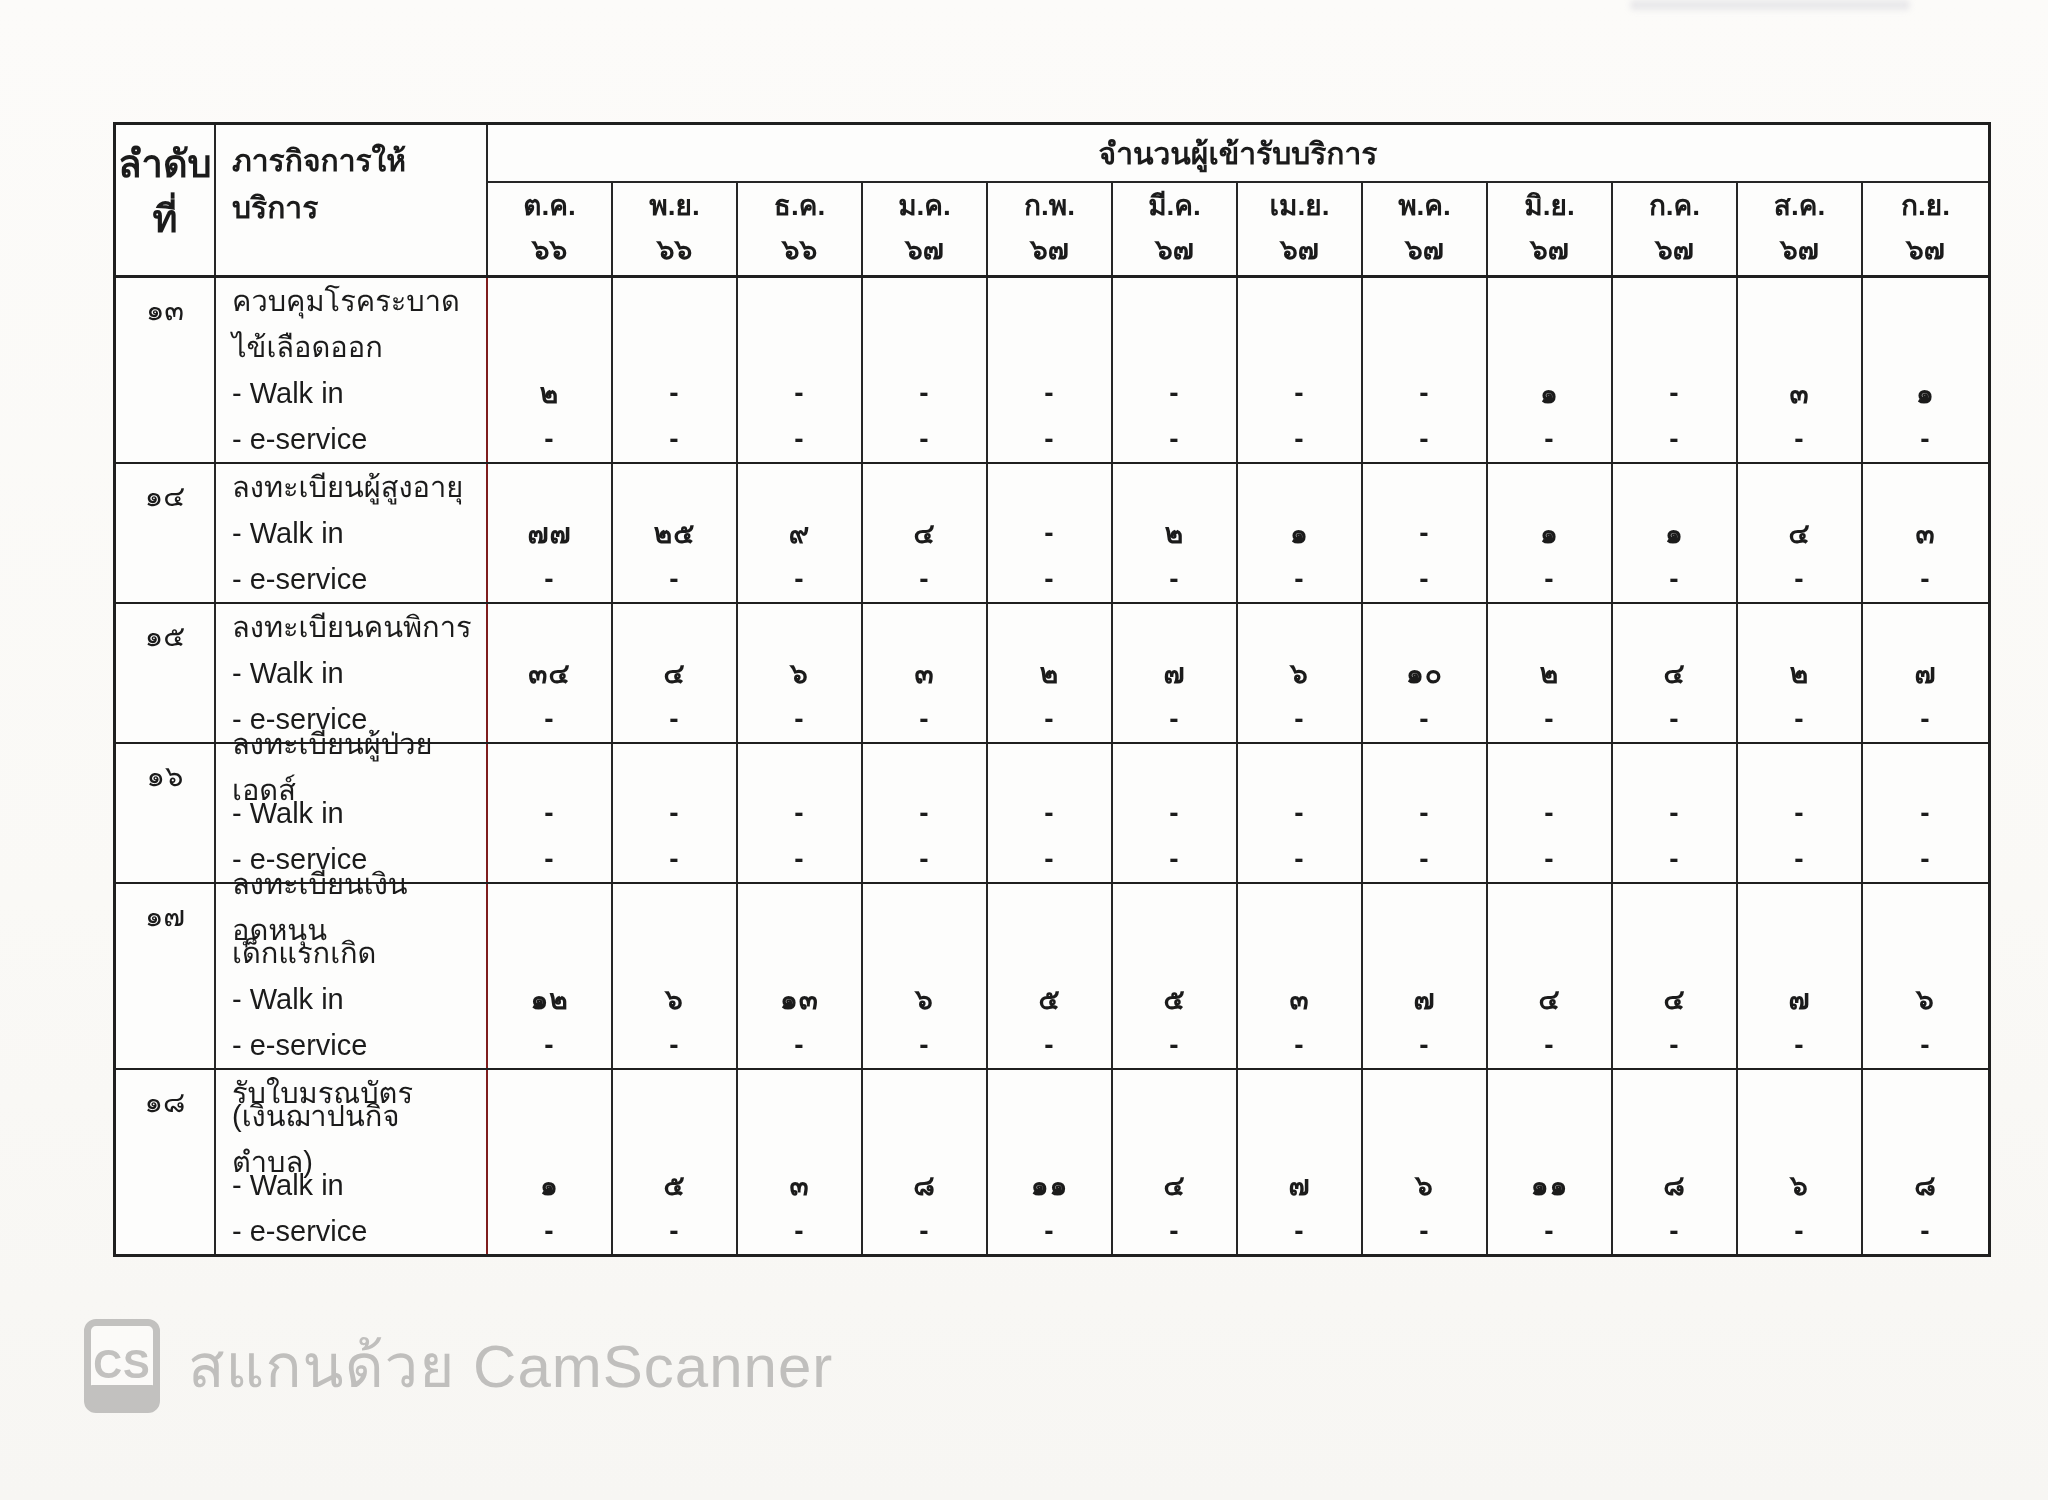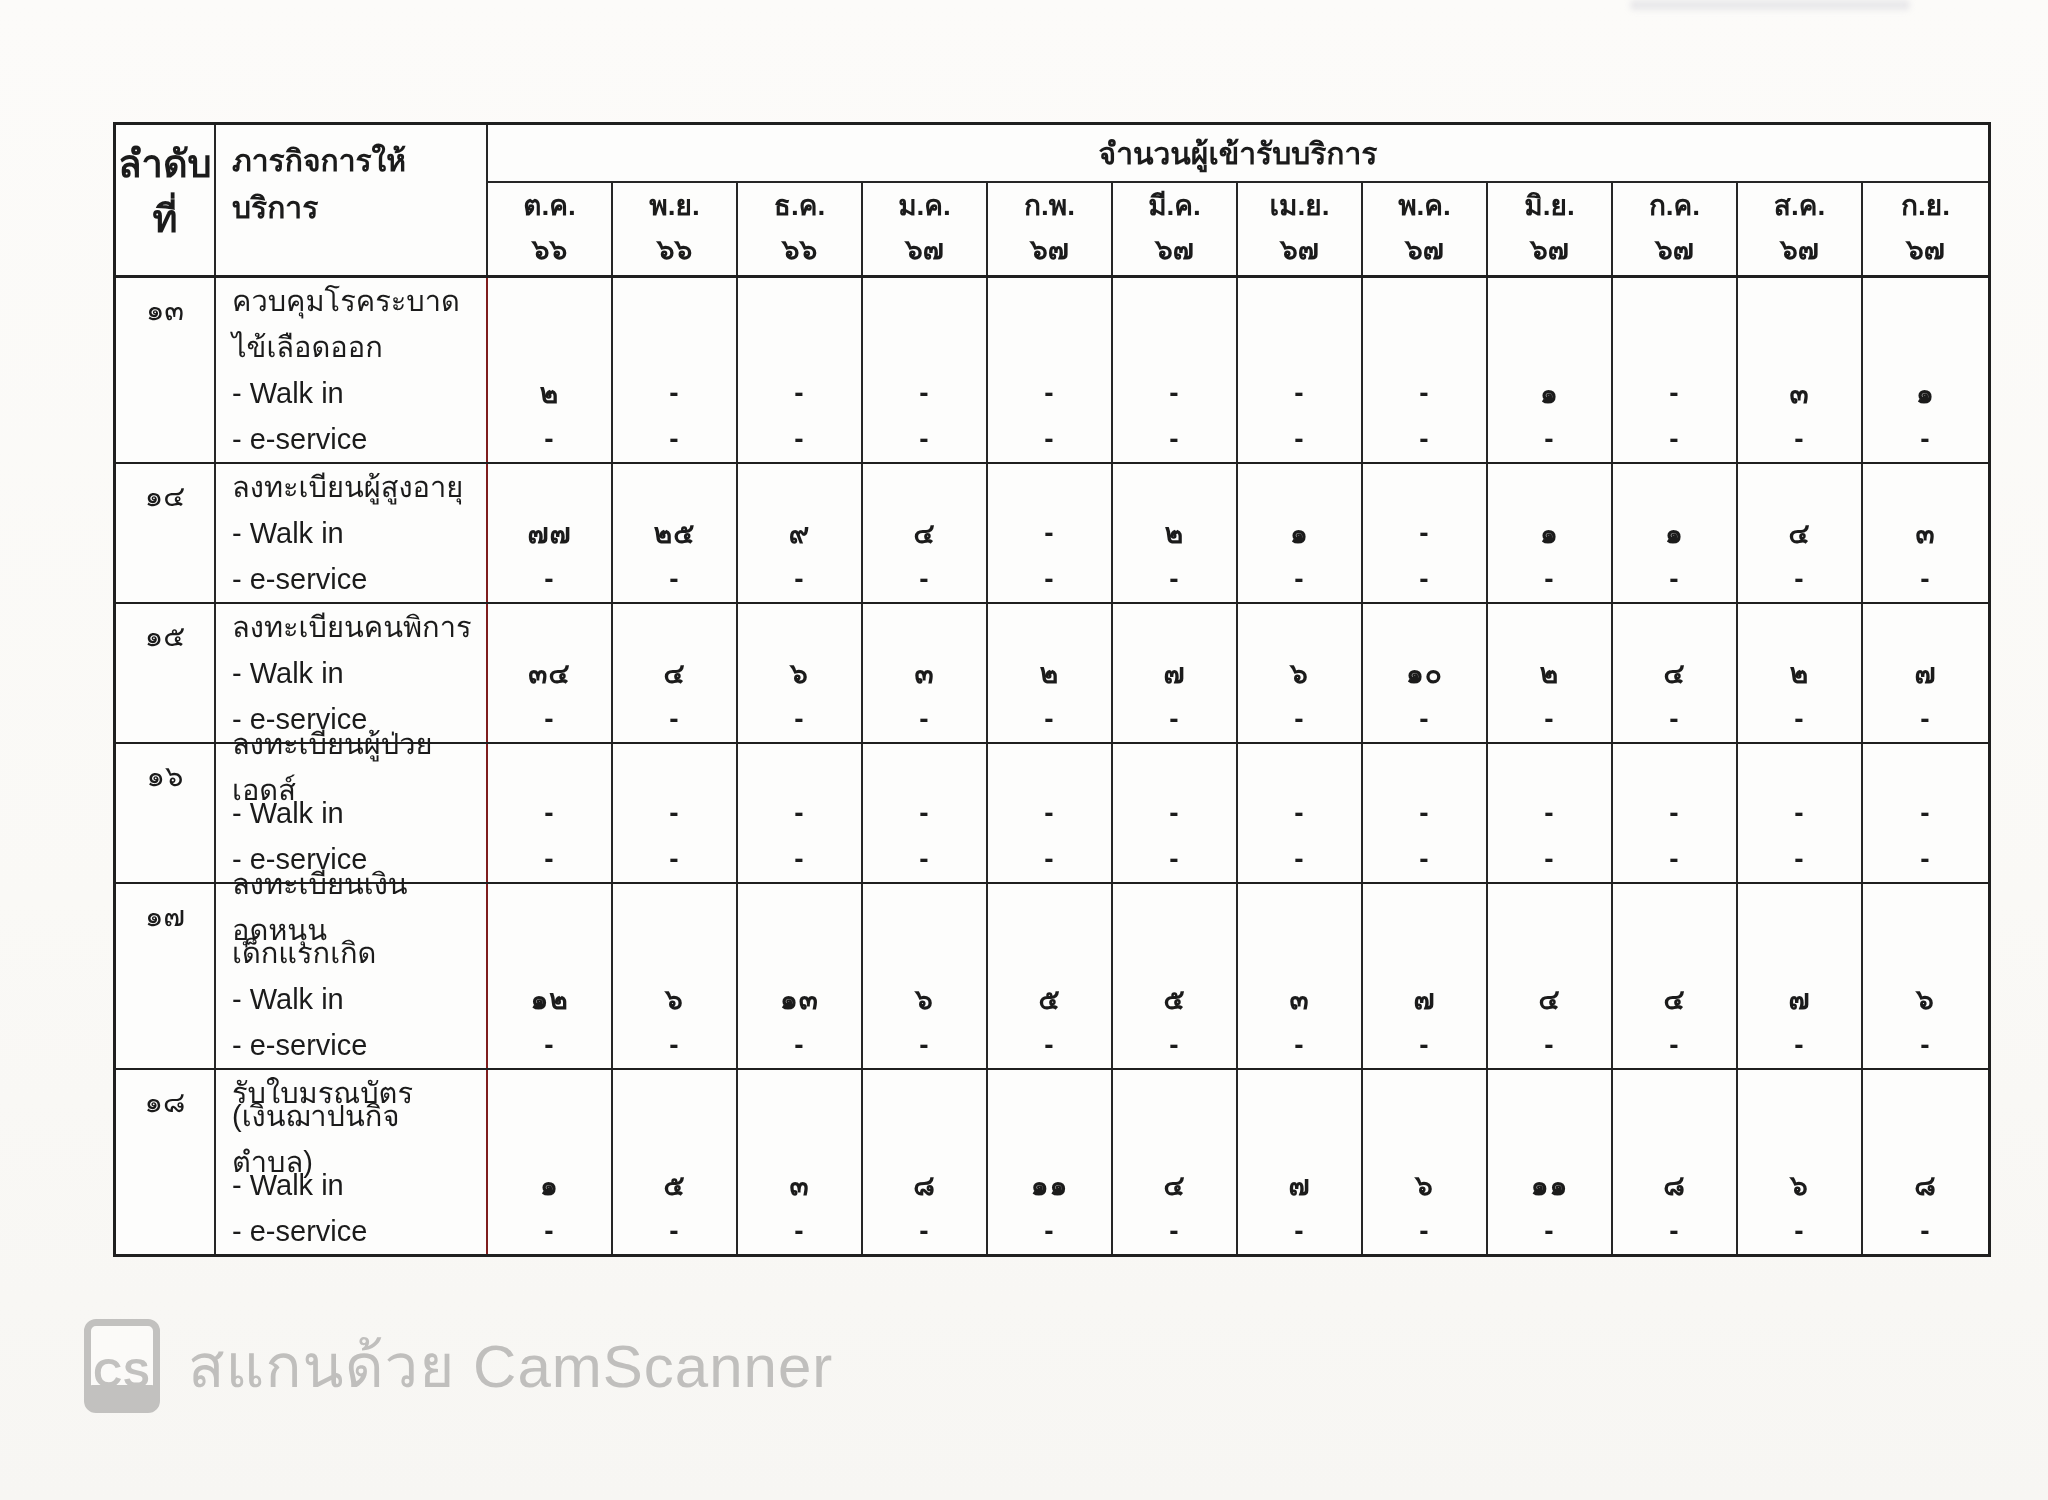--- a/index.html
+++ b/index.html
@@ -69,21 +69,21 @@
   
   .watermark{
     position:absolute;left:84px;top:1318px;
     display:flex;align-items:center;gap:28px;color:#c0bfbd;
   }
   .cs-logo{
     width:76px;height:94px;border:7px solid #c2c1bf;border-radius:12px;
     position:relative;display:flex;align-items:flex-start;justify-content:center;
     box-sizing:border-box;background:#fbfaf8;
   }
-  .cs-text{font-weight:bold;font-size:40px;color:#c2c1bf;margin-top:25px;letter-spacing:1px;}
+  .cs-text{font-weight:bold;font-size:40px;color:#c2c1bf;margin-top:16px;letter-spacing:1px;}
   .cs-bar{
     position:absolute;left:-1px;right:-1px;bottom:-1px;height:22px;
     background:#c2c1bf;border-radius:2px 2px 5px 5px;
   }
   .wm-text{font-size:60px;letter-spacing:1px;white-space:nowrap;}
 </style>
 </head>
 <body>
 
 <div class="page">

